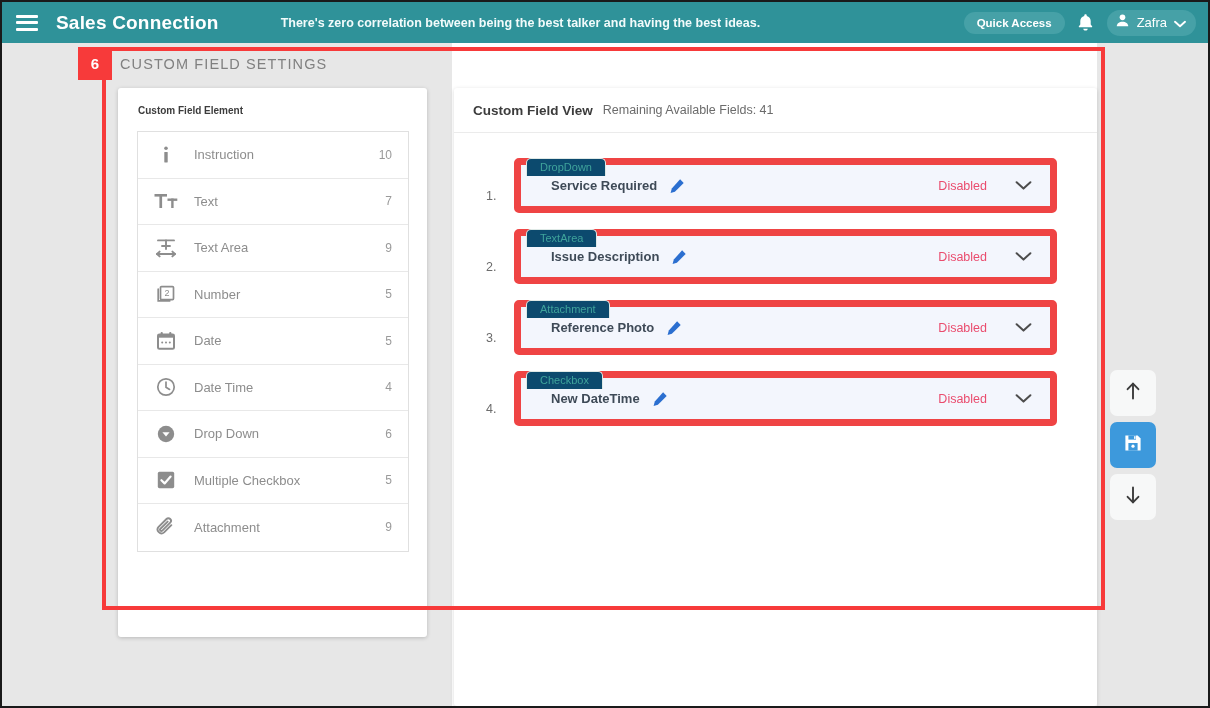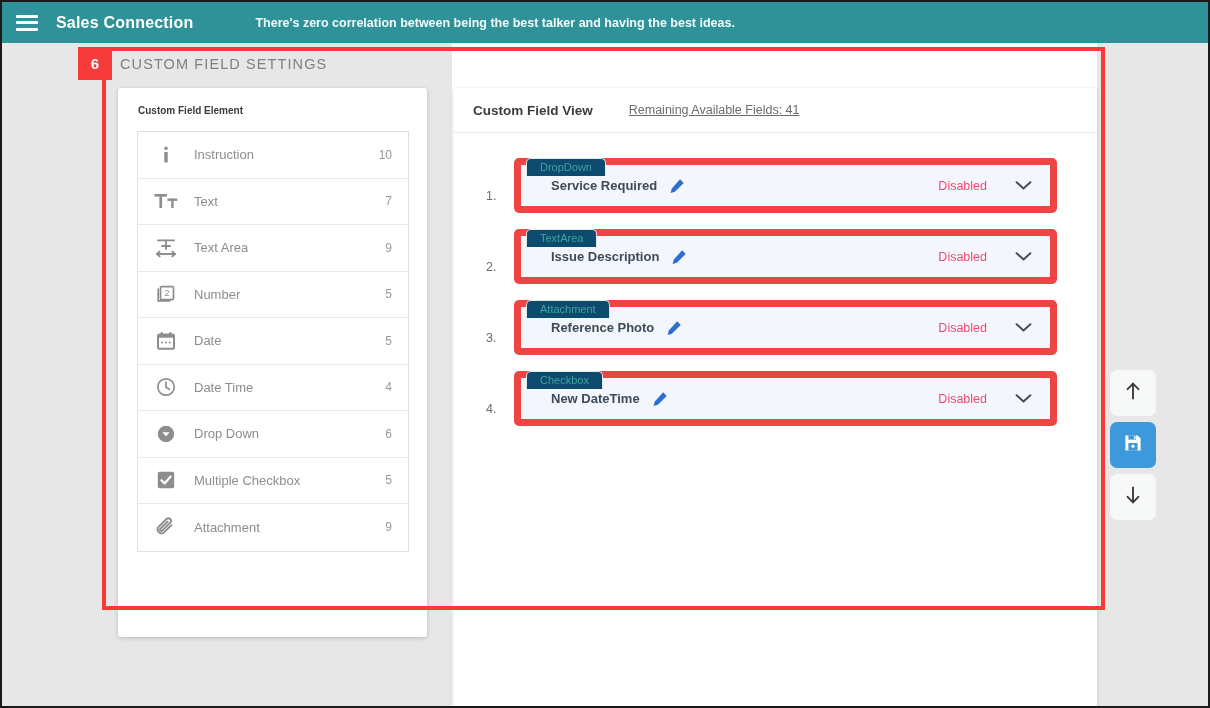--- a/index.html
+++ b/index.html
@@ -26,21 +26,21 @@
     color: #ffffff;
   }
   .hamburger {
     width: 22px; height: 16px;
     margin-left: 14px; margin-right: 18px;
     display: flex; flex-direction: column; justify-content: space-between;
     cursor: pointer;
   }
   .hamburger span { display: block; height: 3px; background: #ffffff; border-radius: 1px; }
   .brand {
-    font-size: 16px; font-weight: bold; letter-spacing: .2px;
+    font-size: 19px; font-weight: bold; letter-spacing: .2px;
     white-space: nowrap;
   }
   .tagline {
     margin-left: 62px;
     font-size: 12.5px; font-weight: bold; color: #f2fbfb;
     white-space: nowrap;
   }
   .topbar-right {
     margin-left: auto; margin-right: 12px;
     display: flex; align-items: center; gap: 10px;
@@ -142,21 +142,21 @@
     z-index: 10;
   }
   #rightcard .rc-head {
     height: 45px;
     display: flex; align-items: center;
     padding-left: 19px;
     border-bottom: 1px solid #ebebeb;
     gap: 10px;
   }
   .rc-title { font-size: 13.5px; font-weight: bold; color: #3c3c3c; }
-  .rc-link { font-size: 12.5px; color: #6b6b6b; text-decoration: underline; cursor: pointer; margin-left: 26px; }
+  .rc-link { font-size: 12.5px; color: #6b6b6b; cursor: pointer; }
 
   #fieldlist { padding: 14px 40px 0 60px; position: relative; }
   .field-wrap { position: relative; margin-bottom: 16px; }
   .field-index {
     position: absolute; left: -28px; top: 31px;
     font-size: 12.5px; color: #6c6c6c;
   }
   .type-tag {
     position: absolute; left: 12px; top: 0;
     background: #0c4a6e;
@@ -208,20 +208,43 @@
 
   <div id="topbar">
     <div class="hamburger">
       <span></span>
         <span></span>
         <span></span>
     </div>
     <div class="brand">Sales Connection</div>
     <div class="tagline">There's zero correlation between being the best talker and having the best ideas.</div>
 
+    <div class="topbar-right">
+      <div class="pill">Quick Access</div>
+      <div class="bell">
+        <svg width="17" height="19" viewBox="0 0 17 19" fill="#ffffff">
+          <path d="M8.5 1.2c-.7 0-1.25.55-1.25 1.25v.5C4.9 3.5 3.3 5.6 3.3 8.1v3.4L1.9 13.3c-.3.4 0 1 .5 1h12.2c.5 0 .8-.6.5-1l-1.4-1.8V8.1c0-2.5-1.6-4.6-3.95-5.15v-.5c0-.7-.55-1.25-1.25-1.25z"></path>
+          <path d="M8.5 17.6c1.15 0 2.1-.85 2.25-1.95H6.25c.15 1.1 1.1 1.95 2.25 1.95z"></path>
+        </svg>
+      </div>
+      <div class="userchip">
+        <span>
+          <svg width="15" height="15" viewBox="0 0 16 16" fill="#ffffff">
+            <circle cx="8" cy="4.6" r="3"></circle>
+            <path d="M1.9 14.2c0-3.1 2.7-4.9 6.1-4.9s6.1 1.8 6.1 4.9z"></path>
+          </svg>
+        </span>
+        <span class="uname">Zafra</span>
+        <span>
+          <svg width="12" height="8" viewBox="0 0 12 8" fill="none" stroke="#ffffff" stroke-width="1.9" stroke-linecap="round" stroke-linejoin="round">
+            <polyline points="1,1.8 6,6.2 11,1.8"></polyline>
+          </svg>
+        </span>
+      </div>
+    </div>
   </div>
 
   <div id="body">
 
     <div id="rightcolumn-bg"></div>
 
     <div id="pagetitle">CUSTOM FIELD SETTINGS</div>
 
     <div id="leftcard">
       <div class="card-title">Custom Field Element</div>

